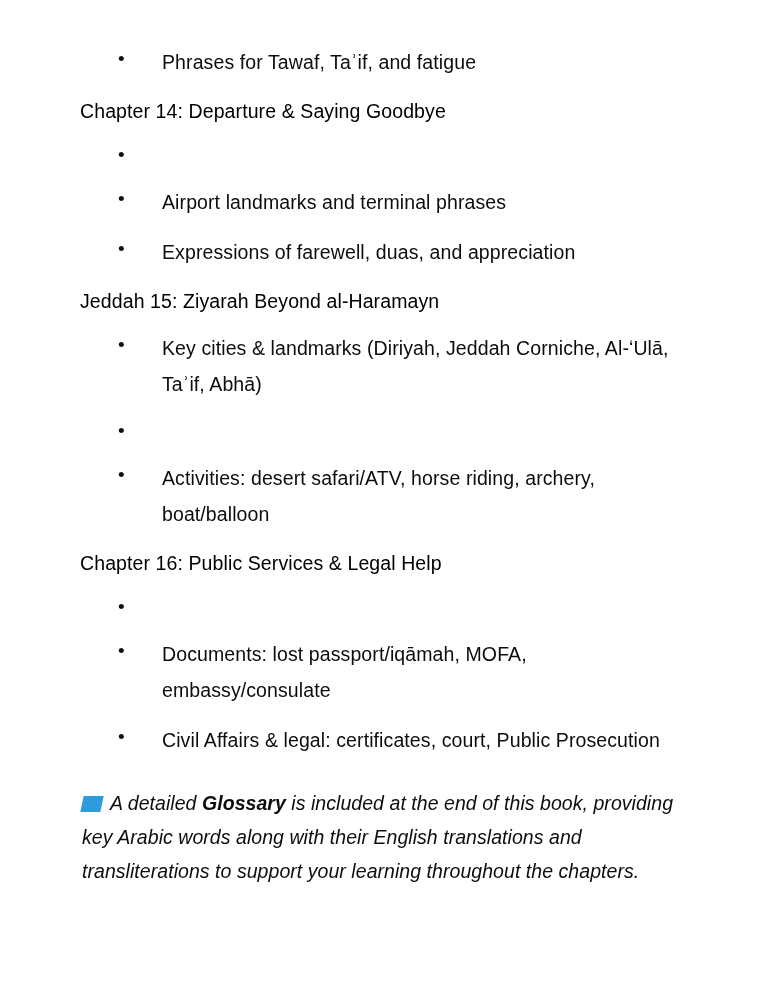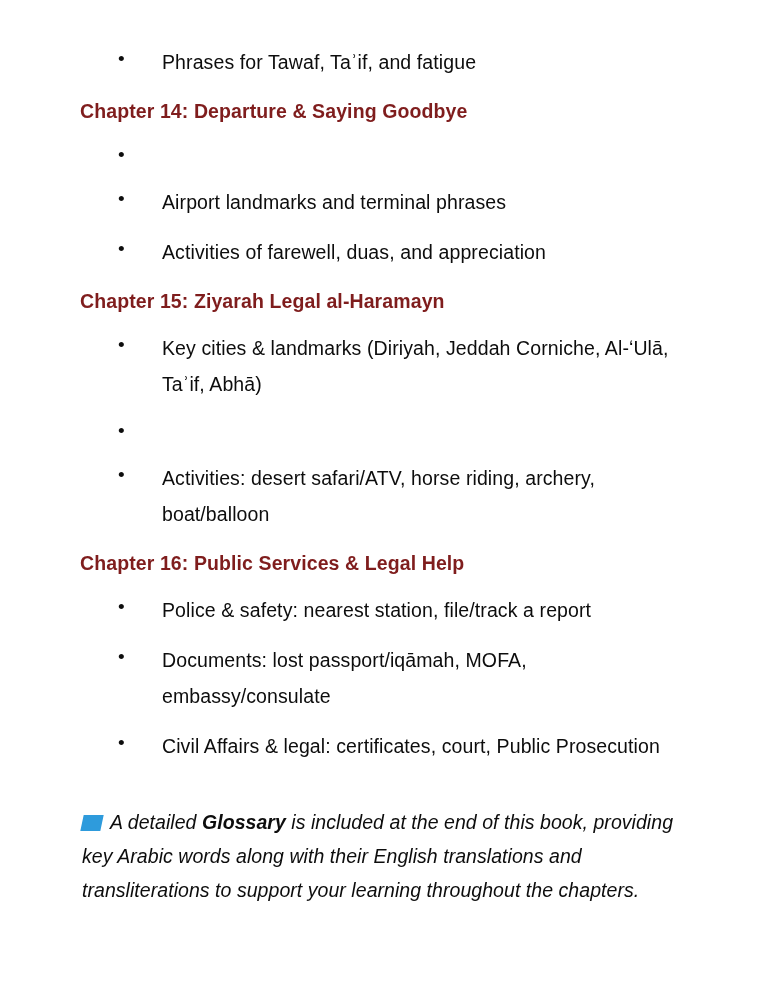--- a/index.html
+++ b/index.html
@@ -38,29 +38,29 @@
   }
   .bullet-text {
     flex: 1 1 auto;
     font-size: 19.5px;
     line-height: 36px;
     letter-spacing: 0.1px;
     color: #0d0d0d;
   }
   h2.chapter-heading {
     font-size: 19.5px;
-    font-weight: bold;
+    font-weight: normal;
     line-height: 34px;
     margin: 0 0 12px 0;
     padding: 0;
     letter-spacing: 0.1px;
-    color: #7f1d1d;
+    color: #000000;
   }
   .note {
-    margin-top: 41px;
+    margin-top: 28px;
     font-style: italic;
     font-size: 19.5px;
     line-height: 34px;
     letter-spacing: 0.05px;
     color: #0d0d0d;
     text-indent: 0;
     padding-left: 2px;
   }
   .note .note-icon {
     display: inline-block;
@@ -90,42 +90,41 @@
 
   <div class="bullet-item">
     <span class="bullet-mark">•</span>
   </div>
   <div class="bullet-item">
     <span class="bullet-mark">•</span>
     <span class="bullet-text">Airport landmarks and terminal phrases</span>
   </div>
   <div class="bullet-item">
     <span class="bullet-mark">•</span>
-    <span class="bullet-text">Activities of farewell, duas, and appreciation</span>
+    <span class="bullet-text">Expressions of farewell, duas, and appreciation</span>
   </div>
 
-  <h2 class="chapter-heading">Chapter 15: Ziyarah Legal al-Haramayn</h2>
+  <h2 class="chapter-heading">Jeddah 15: Ziyarah Beyond al-Haramayn</h2>
 
   <div class="bullet-item">
     <span class="bullet-mark">•</span>
     <span class="bullet-text">Key cities &amp; landmarks (Diriyah, Jeddah Corniche, Al-ʻUlā, Taʾif, Abhā)</span>
   </div>
   <div class="bullet-item">
     <span class="bullet-mark">•</span>
   </div>
   <div class="bullet-item">
     <span class="bullet-mark">•</span>
     <span class="bullet-text">Activities: desert safari/ATV, horse riding, archery, boat/balloon</span>
   </div>
 
   <h2 class="chapter-heading">Chapter 16: Public Services &amp; Legal Help</h2>
 
   <div class="bullet-item">
     <span class="bullet-mark">•</span>
-    <span class="bullet-text">Police &amp; safety: nearest station, file/track a report</span>
   </div>
   <div class="bullet-item">
     <span class="bullet-mark">•</span>
     <span class="bullet-text">Documents: lost passport/iqāmah, MOFA, embassy/consulate</span>
   </div>
   <div class="bullet-item">
     <span class="bullet-mark">•</span>
     <span class="bullet-text">Civil Affairs &amp; legal: certificates, court, Public Prosecution</span>
   </div>
 

